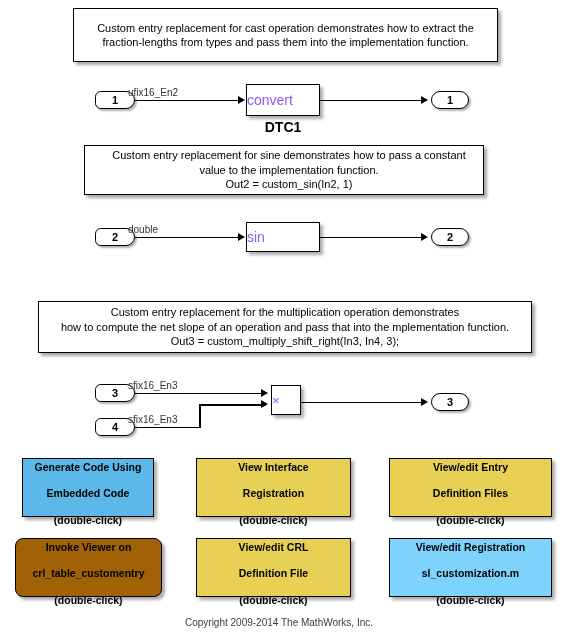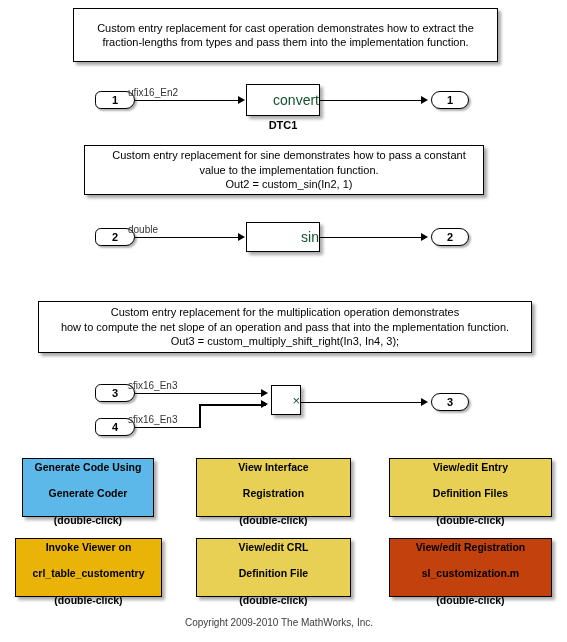--- a/index.html
+++ b/index.html
@@ -71,29 +71,29 @@
   }
 
   
   .blk {
     position: absolute;
     box-sizing: border-box;
     background: #ffffff;
     border: 1.6px solid #000000;
     display: flex;
     align-items: center;
-    justify-content: flex-end;
+    justify-content: flex-start;
     font-size: 14px;
-    color: #14532d;
+    color: #8b5cf6;
     box-shadow: 3px 3px 3px rgba(0,0,0,0.33);
   }
   .blk.prod { font-size: 13px; }
   .blk-caption {
     position: absolute;
-    font-size: 11px;
+    font-size: 14px;
     font-weight: bold;
     color: #000000;
     text-align: center;
     white-space: nowrap;
   }
 
   
   .wire {
     position: absolute;
     background: #000000;
@@ -224,49 +224,49 @@
   </div>
 
   <div class="wire h" style="left:301px; top:401.5px; width:123px;"></div>
   <div class="arrow" style="left:421px; top:397.5px;"></div>
   <div class="outport" style="left:431px; top:393px;">
     <span>3</span>
   </div>
 
   <div class="button-blk" style="left:22px; top:458px; width:132px; height:59px; background:#5BB8E8;">
     <span class="bline">Generate Code Using</span>
-    <span class="bline">Generate Coder</span>
+    <span class="bline">Embedded Code</span>
     <span class="bline">(double-click)</span>
   </div>
 
   <div class="button-blk" style="left:196px; top:458px; width:155px; height:59px; background:#E8D055;">
     <span class="bline">View Interface</span>
     <span class="bline">Registration</span>
     <span class="bline">(double-click)</span>
   </div>
 
   <div class="button-blk" style="left:389px; top:458px; width:163px; height:59px; background:#E8D055;">
     <span class="bline">View/edit Entry</span>
     <span class="bline">Definition Files</span>
     <span class="bline">(double-click)</span>
   </div>
 
-  <div class="button-blk" style="left:15px; top:538px; width:147px; height:59px; background:#eab308;">
+  <div class="button-blk" style="left:15px; top:538px; width:147px; height:59px; background:#a16207;border-radius:8px;">
     <span class="bline">Invoke Viewer on</span>
     <span class="bline">crl_table_customentry</span>
     <span class="bline">(double-click)</span>
   </div>
 
   <div class="button-blk" style="left:196px; top:538px; width:155px; height:59px; background:#E8D055;text-align:right;">
     <span class="bline">View/edit CRL</span>
     <span class="bline">Definition File</span>
     <span class="bline">(double-click)</span>
   </div>
 
-  <div class="button-blk" style="left:389px; top:538px; width:163px; height:59px; background:#c2410c;">
+  <div class="button-blk" style="left:389px; top:538px; width:163px; height:59px; background:#7dd3fc;">
     <span class="bline">View/edit Registration</span>
     <span class="bline">sl_customization.m</span>
     <span class="bline">(double-click)</span>
   </div>
 
-  <div class="copyright" style="top:617px;">Copyright 2009-2010 The MathWorks, Inc.</div>
+  <div class="copyright" style="top:617px;">Copyright 2009-2014 The MathWorks, Inc.</div>
 
 </div>
 
 </body></html>

